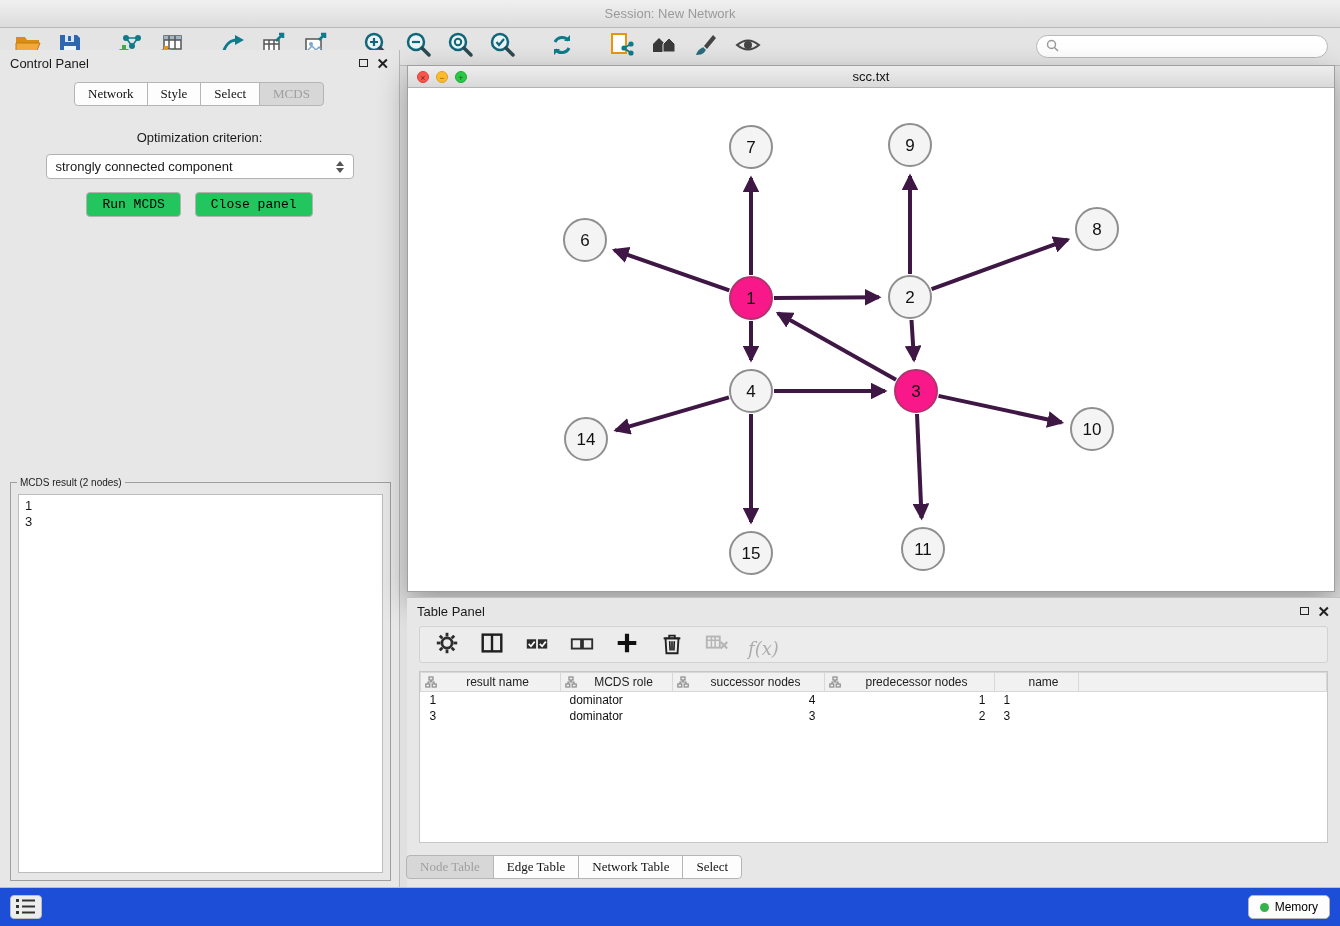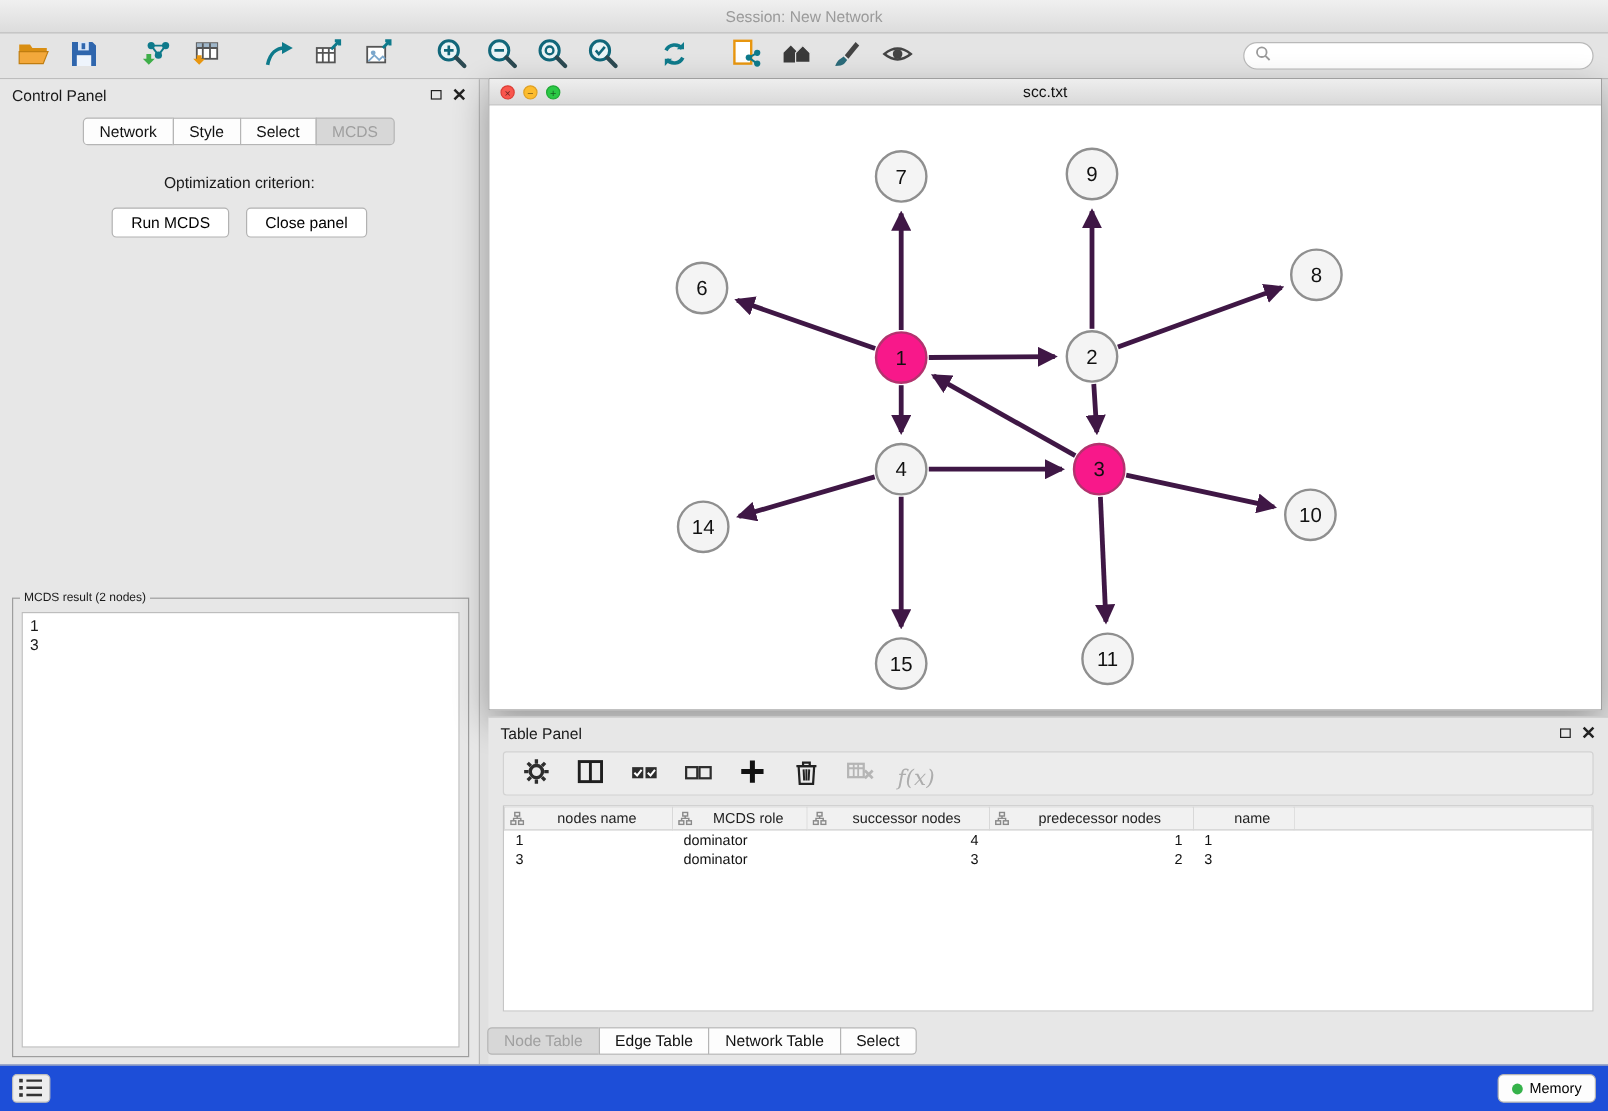--- a/index.html
+++ b/index.html
@@ -25,50 +25,50 @@
             background:none; border:none; padding:0; cursor:pointer; }
   .search-wrap {
     margin-left:auto; width:292px; height:23px; background:#fff;
     border:1px solid #b9b9b9; border-radius:12px; display:flex; align-items:center;
     padding:0 9px; gap:6px;
   }
   .search-wrap input { flex:1; border:none; outline:none; background:transparent; font-size:13px;
     font-family:"Liberation Sans", sans-serif; }
   
   .control-panel {
-    position:absolute; top:66px; left:0; width:400px; bottom:39px;
+    position:absolute; top:50px; left:0; width:400px; bottom:39px;
     background:#e7e7e7; border-right:1px solid #b9b9b9;
   }
   .panel-header { height:26px; display:flex; align-items:center; padding:0 10px; font-size:13px; }
   .panel-header .spacer { flex:1; }
   .wb { display:flex; align-items:center; gap:8px; }
   .wb-sq { width:9px; height:8px; border:1.6px solid #222; display:inline-block; }
   .wb-x { font-size:15px; font-weight:bold; color:#222; line-height:1; cursor:pointer; }
   .seg-tabs { display:flex; justify-content:center; margin-top:6px; }
   .seg-tab {
     border:1px solid #b5b5b5; background:#fdfdfd; padding:3px 13px; font-size:13px;
-    margin-left:-1px; cursor:pointer; color:#111;
+    margin-left:-1px; cursor:pointer; color:#111;font-family:Liberation Serif, serif;
   }
   .seg-tab:first-child { border-radius:4px 0 0 4px; }
   .seg-tab:last-child { border-radius:0 4px 4px 0; }
   .seg-tab.active { background:#d7d7d7; color:#9f9f9f; }
   .cp-opt-label { text-align:center; margin-top:24px; font-size:13px; }
   .dropdown {
     width:308px; height:25px; margin:9px auto 0; background:#fff;
     border:1px solid #b2b2b2; border-radius:4px; display:flex; align-items:center;
     padding:0 9px; font-size:13px; cursor:pointer;
   }
   .dropdown .dd-spacer { flex:1; }
   .stepper { display:flex; flex-direction:column; gap:2px; align-items:center; }
   .stepper .up { width:0;height:0;border-left:4px solid transparent;border-right:4px solid transparent;border-bottom:5px solid #555; }
   .stepper .down { width:0;height:0;border-left:4px solid transparent;border-right:4px solid transparent;border-top:5px solid #555; }
   .cp-buttons { display:flex; justify-content:center; gap:14px; margin-top:13px; }
   .cp-btn {
-    background:#ffffff; border:1px solid #b2b2b2; border-radius:4px;
-    font-size:13px; padding:4px 15px; cursor:pointer; font-family:Liberation Sans, sans-serif;
+    background:#22c55e; border:1px solid #b2b2b2; border-radius:4px;
+    font-size:13px; padding:4px 15px; cursor:pointer; font-family:Liberation Mono, monospace;
   }
   .result-fieldset {
     position:absolute; left:10px; right:8px; top:427px; bottom:6px;
     border:1px solid #9e9e9e; margin:0; padding:2px;
   }
   .result-fieldset legend { font-size:10px; padding:0 3px; margin-left:4px; }
   .result-inner {
     position:absolute; left:7px; right:7px; top:6px; bottom:7px;
     background:#fff; border:1px solid #bdbdbd; padding:3px 6px;
     font-size:13px; line-height:16px; white-space:pre; overflow:hidden;
@@ -284,20 +284,28 @@
       <span class="wb-x">✕</span>
     </span>
   </div>
   <div class="seg-tabs">
     <span class="seg-tab">Network</span>
     <span class="seg-tab">Style</span>
     <span class="seg-tab">Select</span>
     <span class="seg-tab active">MCDS</span>
   </div>
   <div class="cp-opt-label">Optimization criterion:</div>
+  <div class="dropdown">
+    <span>strongly connected component</span>
+    <span class="dd-spacer"></span>
+    <span class="stepper">
+        <i class="up"></i>
+        <i class="down"></i>
+      </span>
+  </div>
   <div class="cp-buttons">
     <button class="cp-btn">Run MCDS</button>
     <button class="cp-btn">Close panel</button>
   </div>
   <fieldset class="result-fieldset">
     <legend>MCDS result (2 nodes)</legend>
     <div class="result-inner" id="mcds-result-text">1
 3</div>
   </fieldset>
 </div>
@@ -470,21 +478,21 @@
       </colgroup>
       <thead>
         <tr>
           <th><span class="col-icon"><svg width="12" height="12" viewBox="0 0 12 12">
                   <g fill="none" stroke="#8a8a8a" stroke-width="1.2">
                     <rect x="4" y="1" width="4" height="3"></rect>
                     <rect x="0.8" y="8" width="4" height="3"></rect>
                     <rect x="7.2" y="8" width="4" height="3"></rect>
                     <path d="M6 4v2M6 6H3v2M6 6h3v2"></path>
                   </g>
-                </svg></span><span>nodes name</span></th>
+                </svg></span><span>result name</span></th>
           <th><span class="col-icon"><svg width="12" height="12" viewBox="0 0 12 12">
                   <g fill="none" stroke="#8a8a8a" stroke-width="1.2">
                     <rect x="4" y="1" width="4" height="3"></rect>
                     <rect x="0.8" y="8" width="4" height="3"></rect>
                     <rect x="7.2" y="8" width="4" height="3"></rect>
                     <path d="M6 4v2M6 6H3v2M6 6h3v2"></path>
                   </g>
                 </svg></span><span>MCDS role</span></th>
           <th><span class="col-icon"><svg width="12" height="12" viewBox="0 0 12 12">
                   <g fill="none" stroke="#8a8a8a" stroke-width="1.2">

